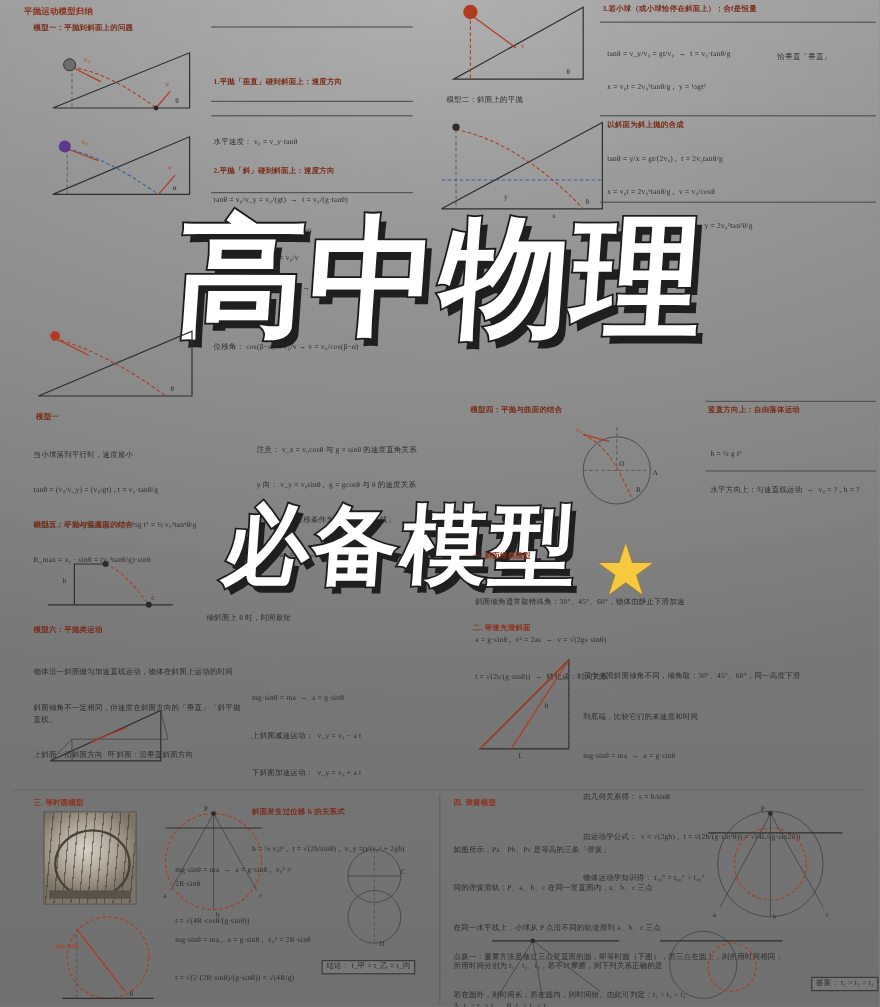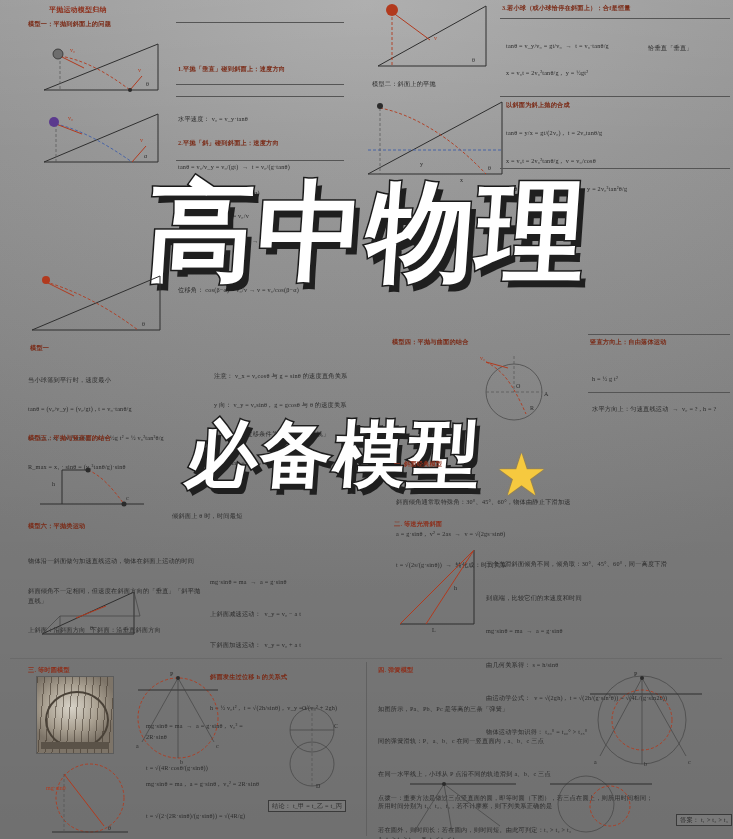--- a/index.html
+++ b/index.html
@@ -20,21 +20,21 @@
   .note{
     position:absolute;
     color:#2b2b2b;
     line-height:1.22;
     letter-spacing:0.2px;
     white-space:pre-wrap;
   }
   .hd{ color:#8d2f1b; font-weight:bold; }
   .hd2{ color:#7a2a16; font-weight:bold; }
   .tiny{ font-size:6.2px; }
-  .xs{ font-size:7px;margin-left:29px; }
+  .xs{ font-size:7px; }
   .boxed{
     border:1px solid #3a3a3a;
     padding:1px 3px;
     display:inline-block;
     background:rgba(255,255,255,0.06);
   }
   .ruleline{
     position:absolute;
     background:#555;
     height:1px;

